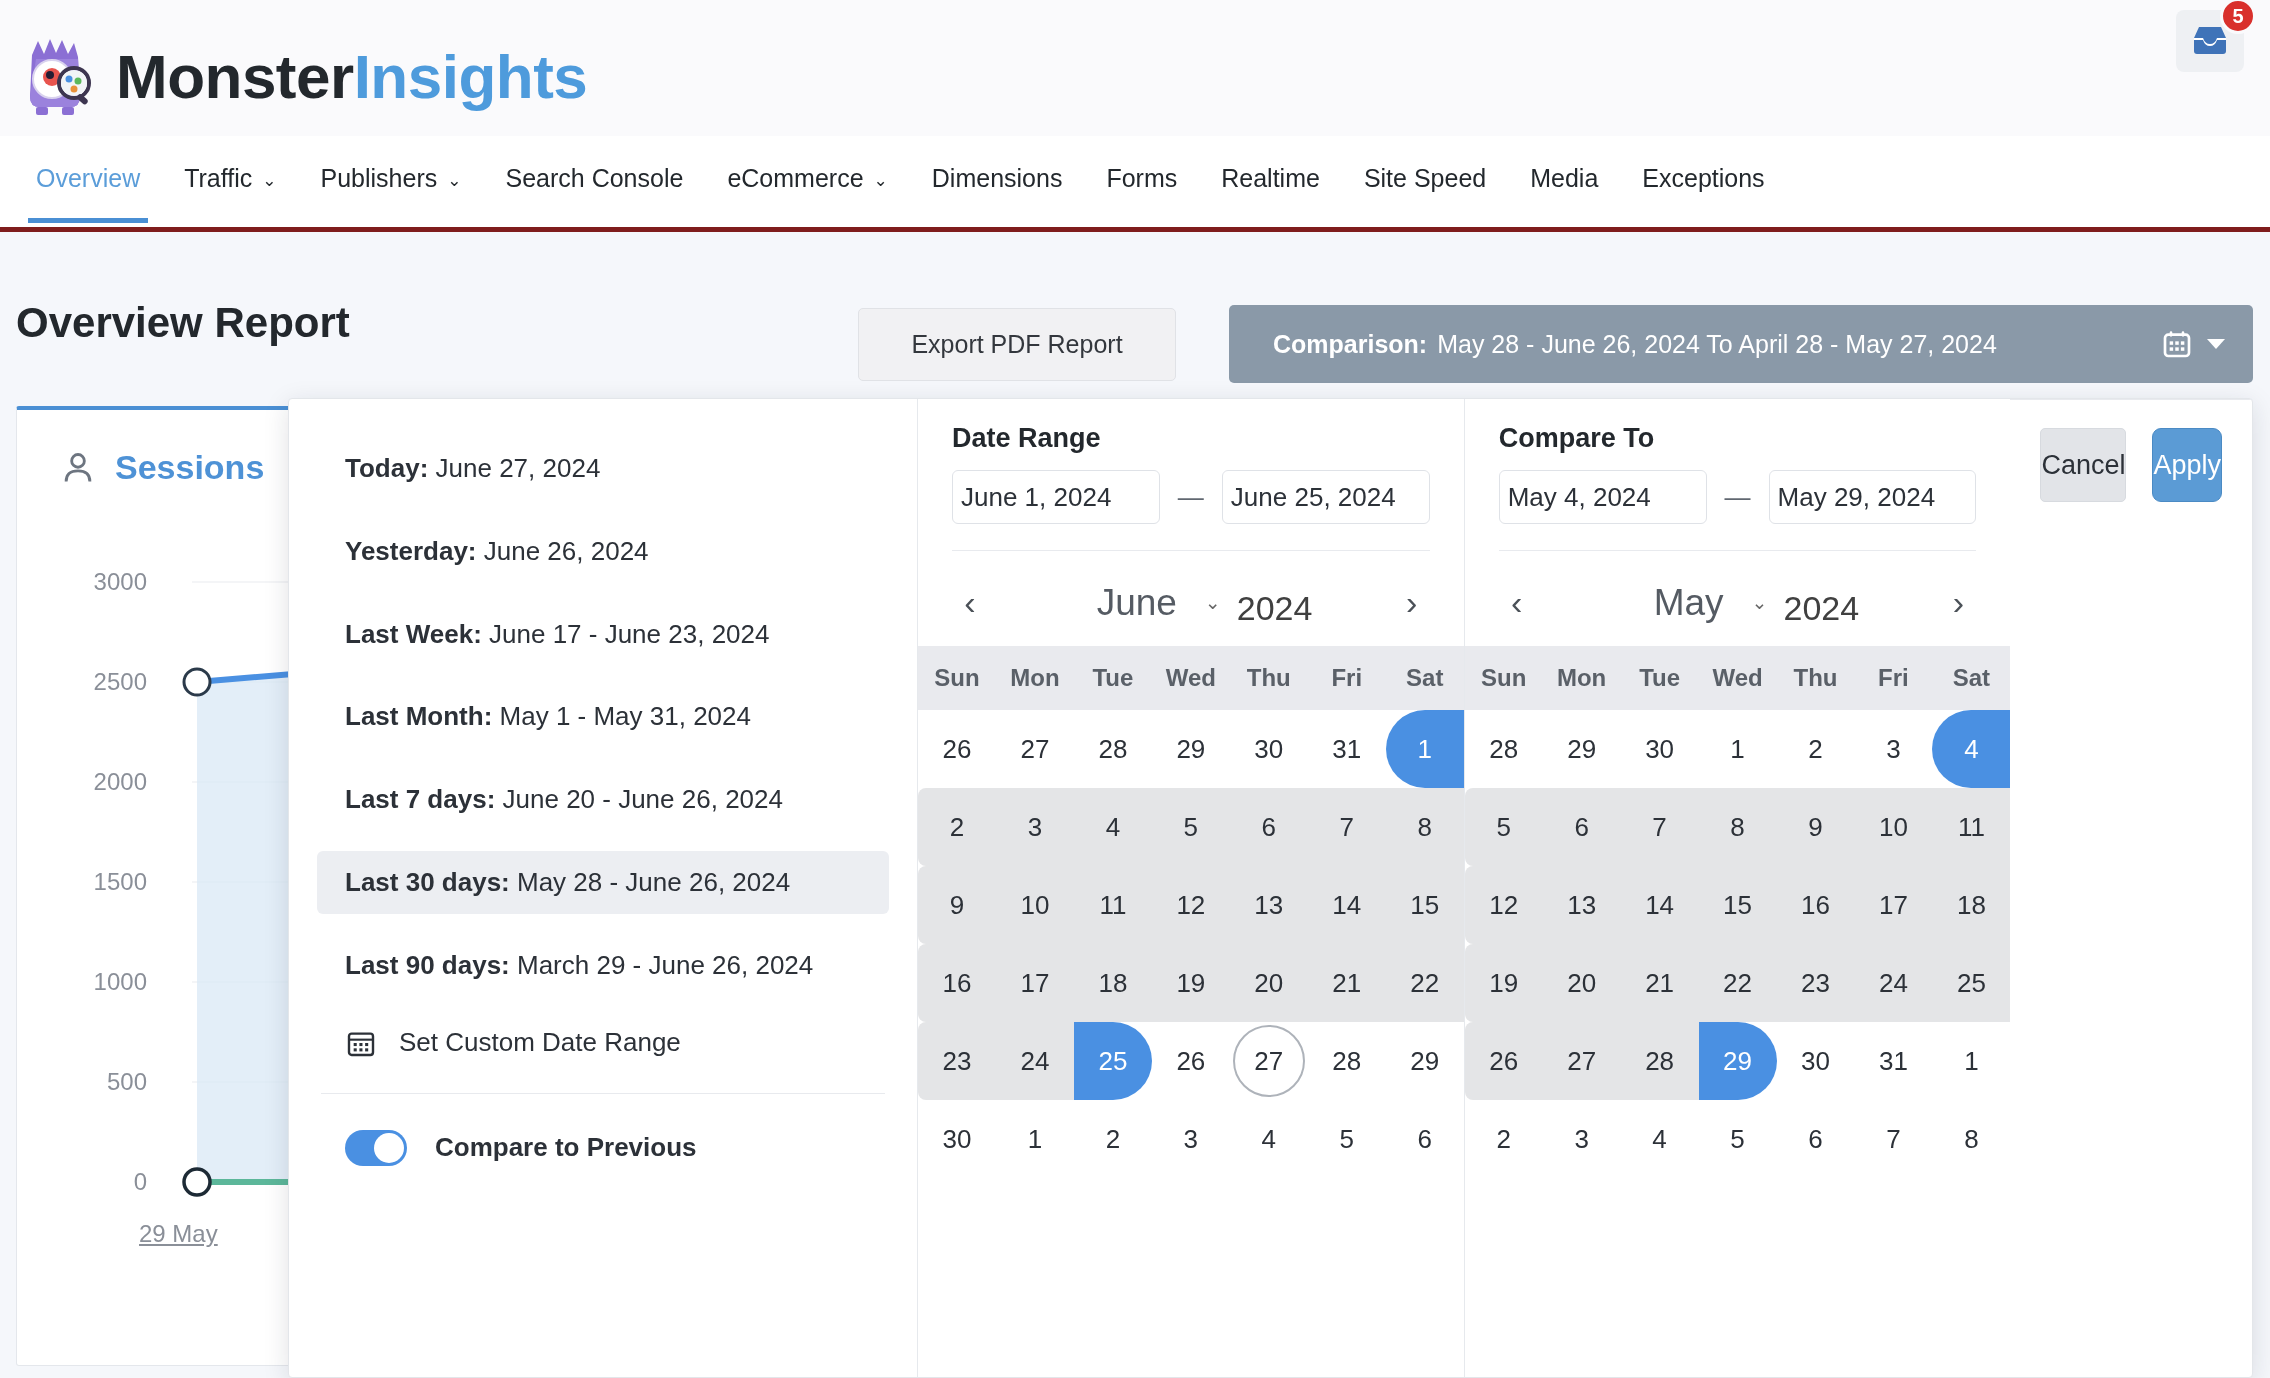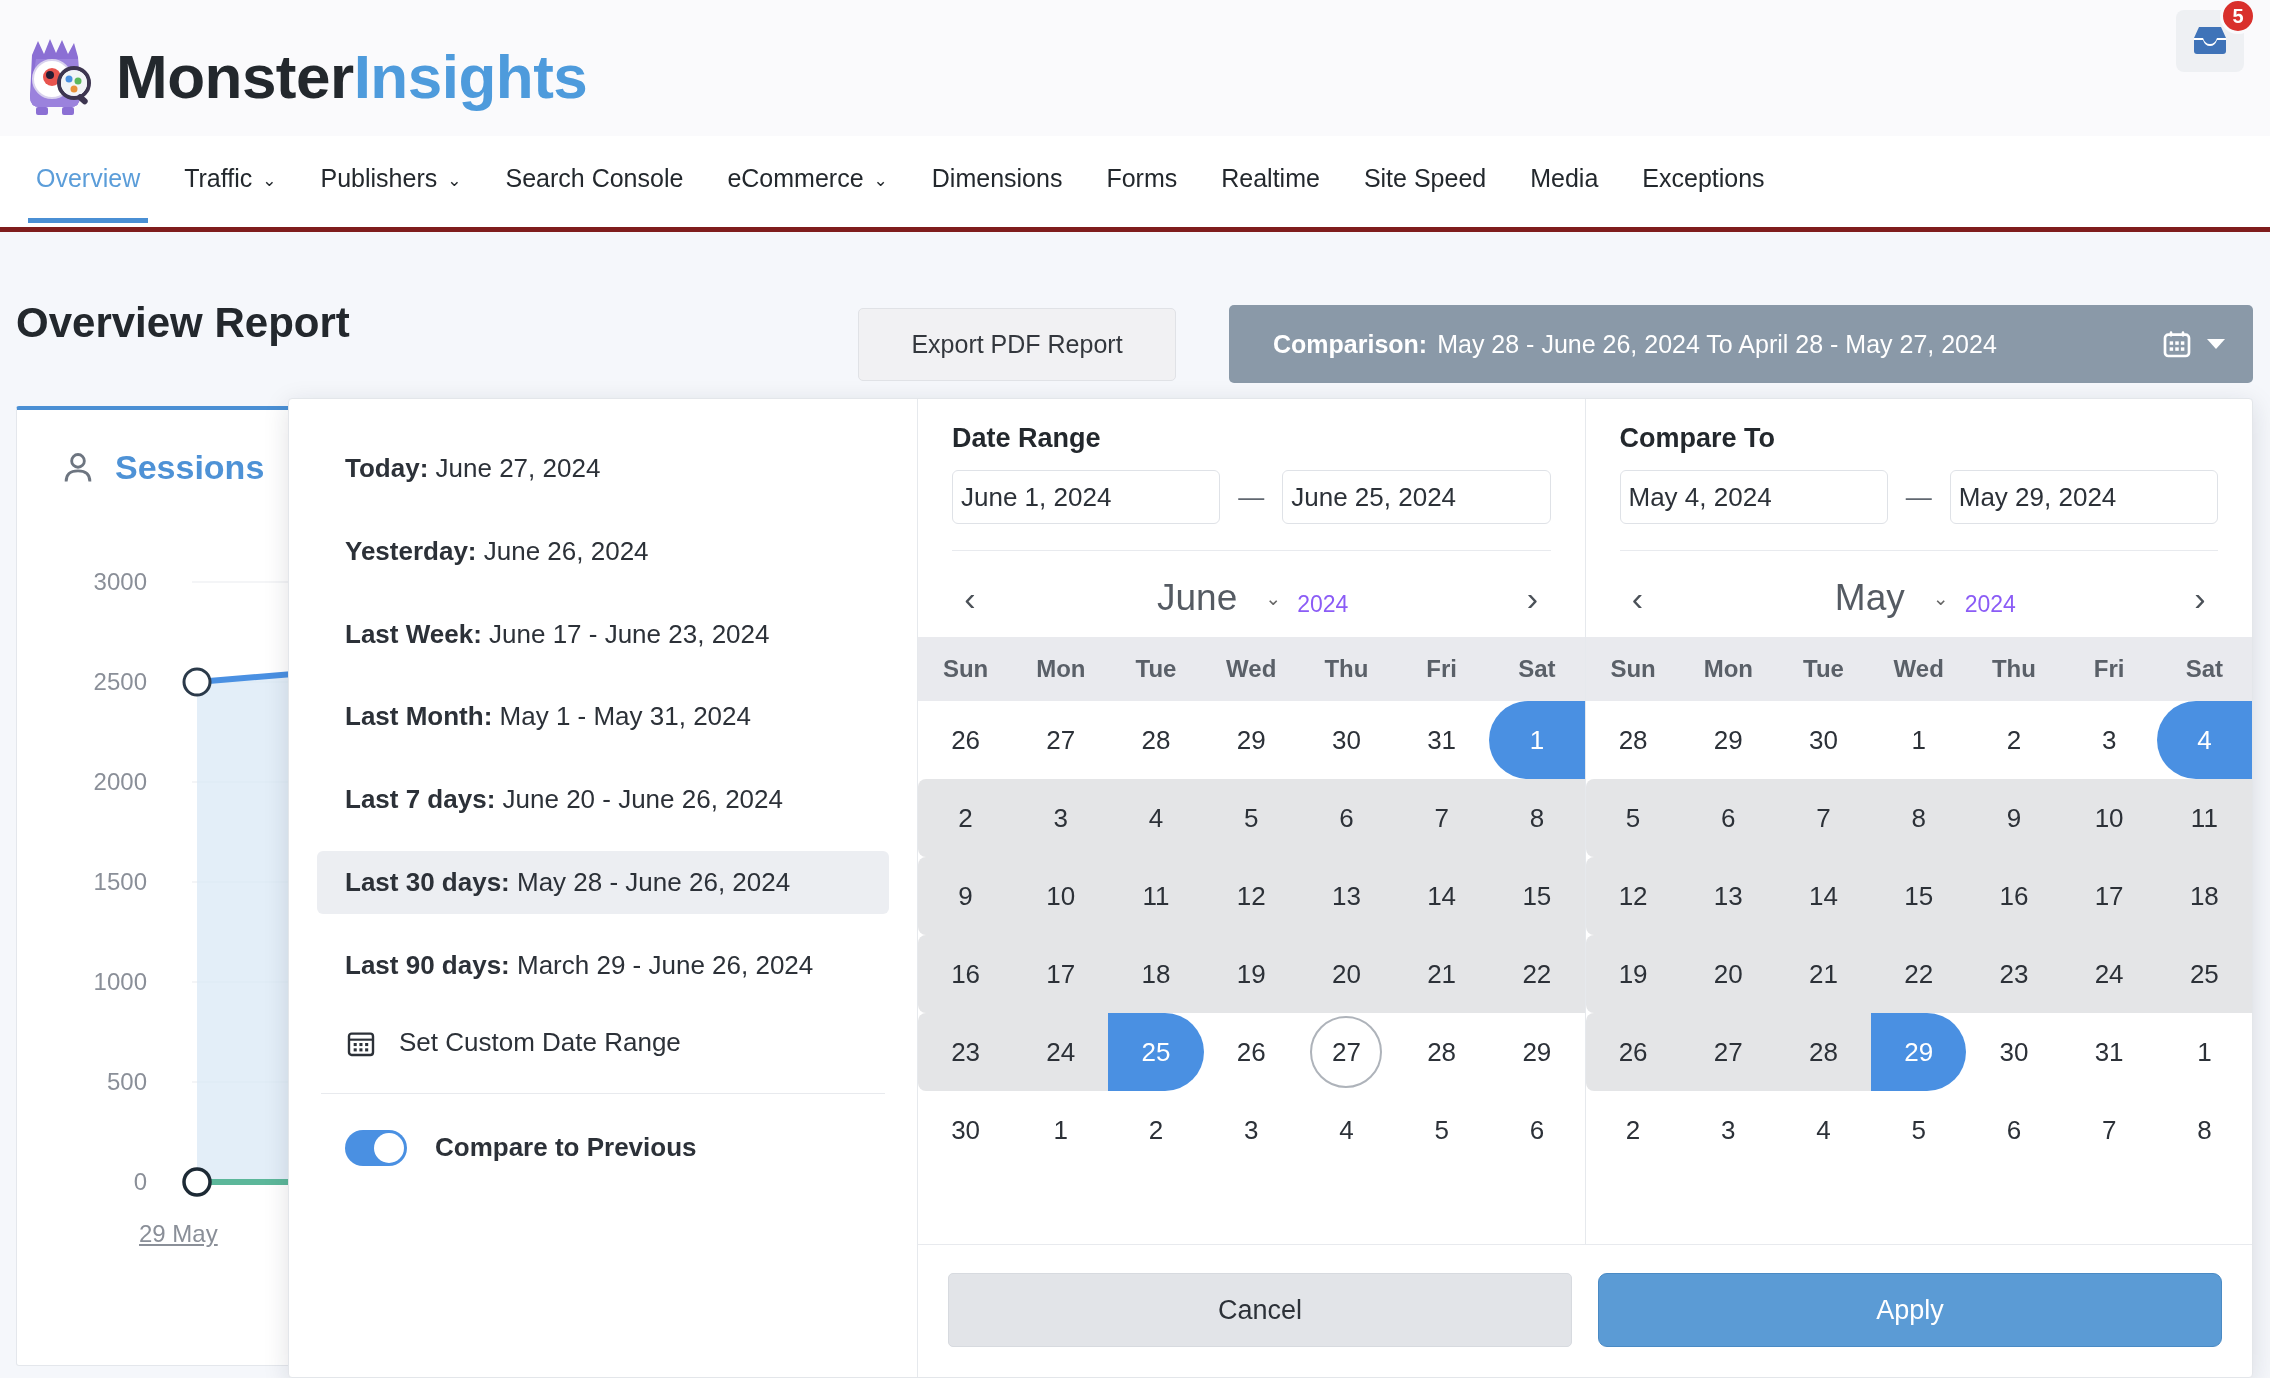--- a/index.html
+++ b/index.html
@@ -112,21 +112,21 @@
     width: 62px; height: 36px; border-radius: 18px; background: #4a90e2;
     position: relative; flex: none;
   }
   .toggle .knob {
     position: absolute; right: 3px; top: 3px; width: 30px; height: 30px;
     border-radius: 50%; background: #fff;
   }
   .compare-row .lbl { font-size: 26px; font-weight: bold; color: #2c3138; }
 
   
-  .cals { flex: 1; display: flex; flex-direction: column; }
+  .cals { flex: 1; display: flex; }
   .cals-top { display: flex; flex: 1; }
   .calcol { flex: 1; display: flex; flex-direction: column; }
   .calcol + .calcol { border-left: 1px solid #e6e9ed; }
   .cal-head { padding: 24px 34px 0 34px; }
   .cal-head .sect-title { font-size: 27px; font-weight: bold; color: #23282d; margin-bottom: 16px; }
   .inputs { display: flex; align-items: center; gap: 18px; }
   .dinput {
     flex: 1; height: 54px; border: 1px solid #dfe2e7; border-radius: 6px;
     background: #fff; display: flex; align-items: center; padding-left: 8px;
     font-size: 26px; color: #2c3138;
@@ -135,21 +135,21 @@
   .cal-sep { height: 1px; background: #e8eaee; margin-top: 26px; }
 
   .month-nav {
     display: flex; align-items: center; padding: 26px 30px 18px 30px;
     font-size: 28px; color: #555b63;
   }
   .arrow { width: 44px; text-align: center; font-size: 34px; color: #4b5158; }
   .month-name { flex: 1; text-align: right; padding-right: 28px; font-size: 37px; color: #555b63; }
   .yr-wrap { flex: 1; display: flex; align-items: center; gap: 16px; }
   .yr-caret { font-size: 19px; color: #666; }
-  .yr { font-size: 23px; color: #8b5cf6; margin-top: 12px; }
+  .yr { font-size: 34px; color: #404040; margin-top: 12px; }
 
   table.cal { width: 100%; border-collapse: collapse; table-layout: fixed; }
   table.cal th {
     background: #e9eaee; color: #5a6068; font-size: 24px; font-weight: bold;
     padding: 18px 0; text-align: center;
   }
   table.cal td {
     height: 78px; text-align: center; font-size: 26px; color: #2c3138;
     position: relative; padding: 0;
   }

